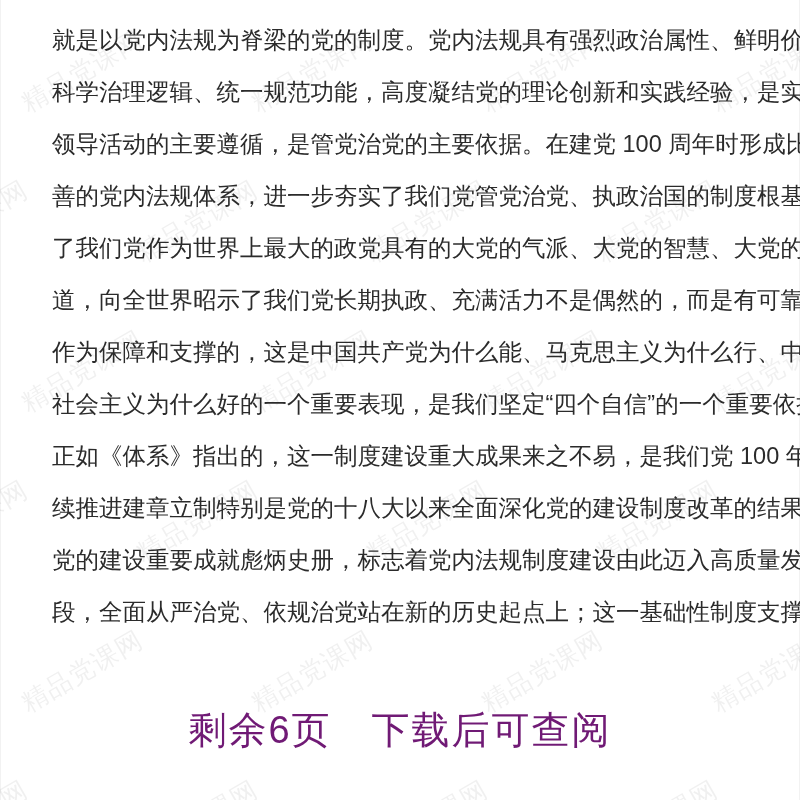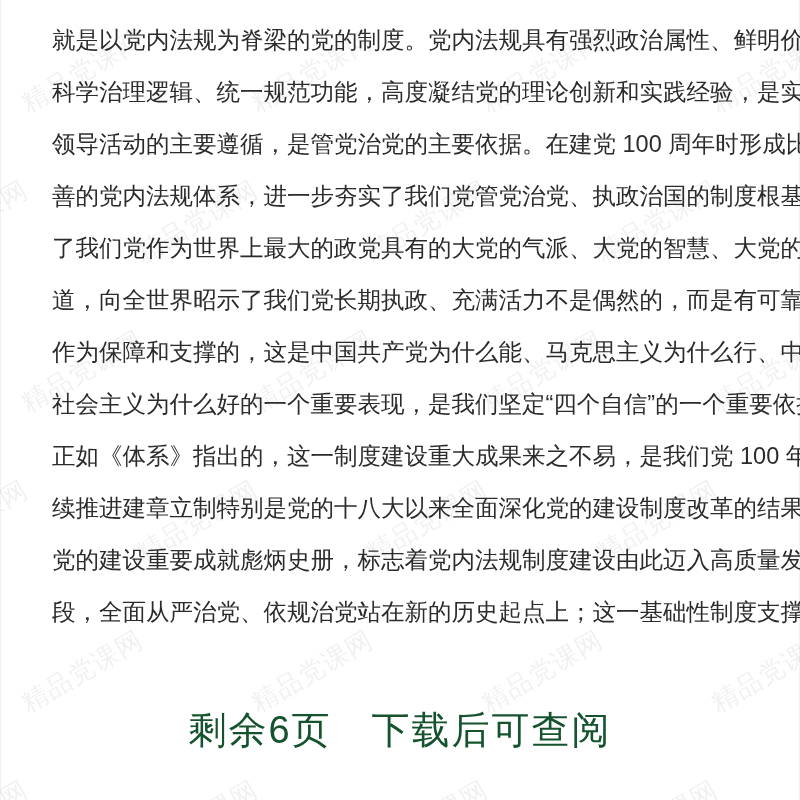--- a/index.html
+++ b/index.html
@@ -86,21 +86,21 @@
     left: 0;
     right: 0;
     top: 690px;
     height: 80px;
     display: flex;
     align-items: center;
     justify-content: center;
     z-index: 3;
   }
   #preview-footer-text {
-    color: #14532d;
+    color: #701a75;
     font-size: 38px;
     letter-spacing: 2px;
     white-space: pre;
     font-family: "Liberation Sans", "DejaVu Sans", sans-serif;
     text-align: center;
   }
 </style>
 </head>
 <body>
 

